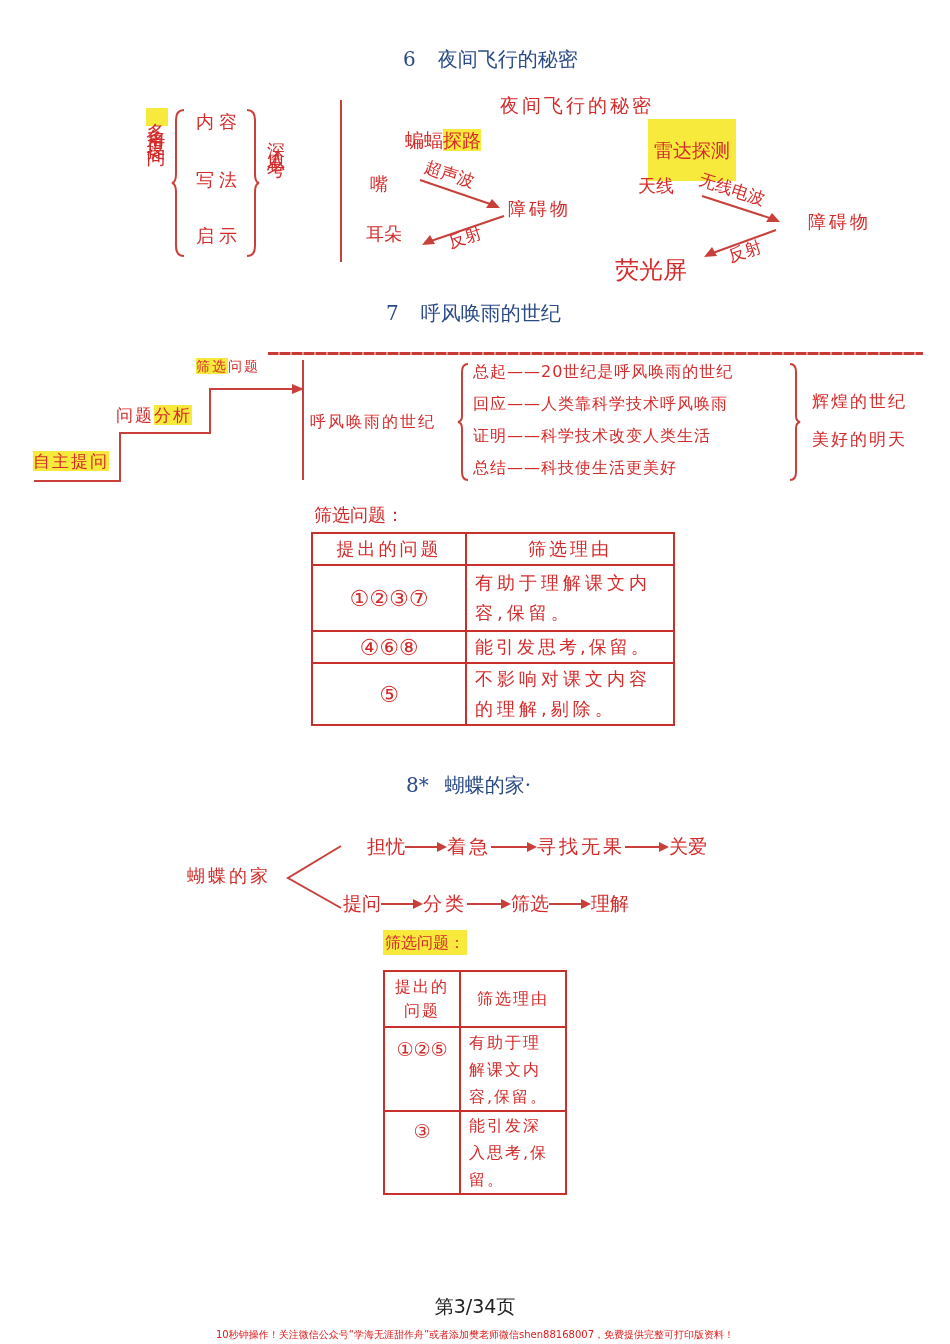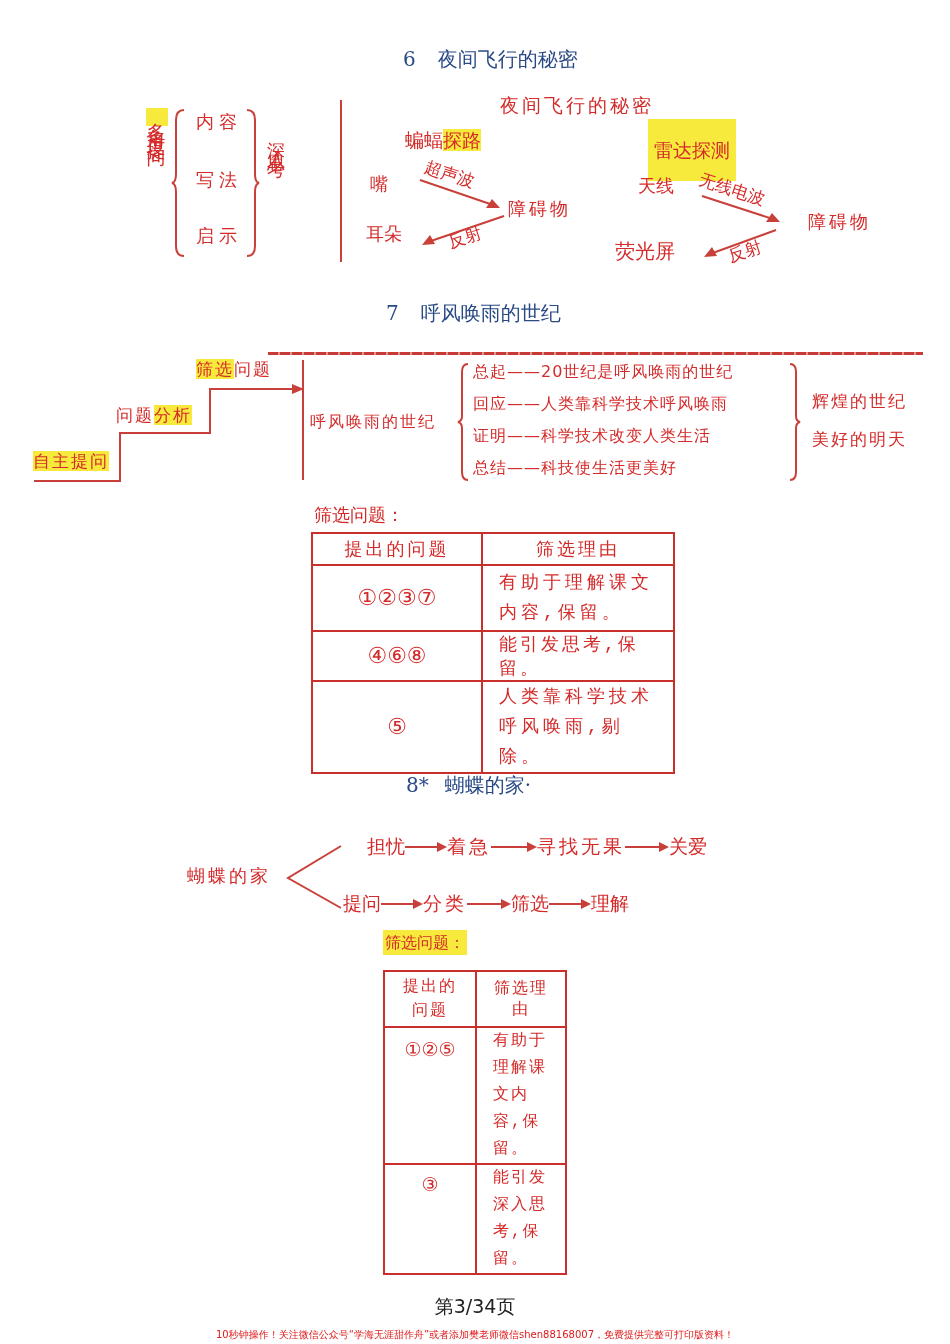--- a/index.html
+++ b/index.html
@@ -7,21 +7,21 @@
          font-family: "DejaVu Sans", sans-serif; color: #d42a2a; }
   .abs { position: absolute; }
   .hl { background: #f7ea3c; }
   .title { position: absolute; font-family: "DejaVu Serif", serif; color: #2a4a86; font-size: 20px; white-space: nowrap; }
   .title .num { margin-right: 22px; }
   .hand { font-family: "DejaVu Sans", sans-serif; color: #d42a2a; white-space: nowrap; }
   .vline { position: absolute; background: #c9403a; width: 2px; }
   .hline { position: absolute; background: #c9403a; height: 2px; }
   svg { position: absolute; overflow: visible; }
   table.qtab { border-collapse: collapse; position: absolute; color: #d42a2a; }
-  table.qtab td { border: 2px solid #c9302c; padding: 0 16px; font-family: Liberation Mono, monospace; }
+  table.qtab td { border: 2px solid #c9302c; padding: 0 8px; }
   .vtext { writing-mode: vertical-rl; text-orientation: upright; letter-spacing: 6px; }
   .footer-page { position: absolute; left: 0; width: 950px; top: 1294px; text-align: center;
                  font-family: "DejaVu Sans", sans-serif; color: #222; font-size: 19px; }
   .footer-note { position: absolute; left: 0; width: 950px; top: 1328px; text-align: center;
                  font-family: "DejaVu Sans", sans-serif; color: #e01818; font-size: 10px; }
 </style>
 </head>
 <body>
 
 <div class="title" style="left:403px; top:46px;">
@@ -71,39 +71,39 @@
 <svg style="left:700px; top:194px;" width="90" height="40">
   <line x1="2" y1="2" x2="76" y2="26" stroke="#c9403a" stroke-width="2"></line>
   <polygon points="80,28 66,28 72,19" fill="#c9403a"></polygon>
 </svg>
 <div class="abs hand" style="left:808px; top:210px; font-size:18px; letter-spacing:3px;">障碍物</div>
 <svg style="left:700px; top:228px;" width="80" height="35">
   <line x1="76" y1="2" x2="10" y2="26" stroke="#c9403a" stroke-width="2"></line>
   <polygon points="4,29 12,19 17,28" fill="#c9403a"></polygon>
 </svg>
 <div class="abs hand" style="left:728px; top:240px; font-size:17px; transform:rotate(-18deg);">反射</div>
-<div class="abs hand" style="left:615px; top:238px; font-size:20px;">荧光屏</div>
+<div class="abs hand" style="left:615px; top:254px; font-size:24px;">荧光屏</div>
 
 <div class="title" style="left:386px; top:300px;">
   <span class="num">7</span><span>呼风唤雨的世纪</span>
 </div>
 
 <div class="hline" style="left:268px; top:352px; width:655px; height:3px; background: repeating-linear-gradient(90deg,#c93a36 0 10px,#e2928f 10px 12px);"></div>
 
 <svg style="left:32px; top:376px;" width="280" height="110">
   <polyline points="2,105 88,105 88,57 178,57 178,13 262,13" fill="none" stroke="#c9403a" stroke-width="2"></polyline>
   <polygon points="272,13 260,8 260,18" fill="#c9403a"></polygon>
 </svg>
 <div class="abs hand" style="left:33px; top:450px; font-size:17px; letter-spacing:2px;">
   <span class="hl">自主提问</span>
 </div>
 <div class="abs hand" style="left:116px; top:404px; font-size:17px; letter-spacing:2px;">
   <span>问题</span><span class="hl">分析</span>
 </div>
-<div class="abs hand" style="left:196px; top:358px; font-size:17px; letter-spacing:2px;">
+<div class="abs hand" style="left:196px; top:358px; font-size:14px; letter-spacing:2px;">
   <span class="hl">筛选</span><span>问题</span>
 </div>
 
 <div class="vline" style="left:302px; top:360px; height:120px;"></div>
 
 <div class="abs hand" style="left:310px; top:412px; font-size:16px; letter-spacing:2px;">呼风唤雨的世纪</div>
 <svg style="left:458px; top:362px;" width="12" height="120">
   <path d="M10 2 Q4 2 4 10 L4 54 Q4 59 0 60 Q4 61 4 66 L4 110 Q4 118 10 118" fill="none" stroke="#c9403a" stroke-width="2"></path>
 </svg>
 
@@ -136,21 +136,21 @@
   <tr style="height:66px;margin-top:12px;">
     <td style="text-align:center; font-size:22px;">①②③⑦</td>
     <td style="letter-spacing:4px; line-height:30px;">有助于理解课文内容,保留。</td>
   </tr>
   <tr style="height:32px;">
     <td style="text-align:center; font-size:22px;">④⑥⑧</td>
     <td style="letter-spacing:3px;">能引发思考,保留。</td>
   </tr>
   <tr style="height:60px;">
     <td style="text-align:center; font-size:22px;">⑤</td>
-    <td style="letter-spacing:4px; line-height:30px;">人类靠科学技术呼风唤雨,剔除。</td>
+    <td style="letter-spacing:4px; line-height:30px;">不影响对课文内容的理解,剔除。</td>
   </tr>
 </tbody>
   </table>
 
 <div class="title" style="left:406px; top:772px;">
   <span class="num" style="margin-right:16px;">8*</span><span>蝴蝶的家·</span>
 </div>
 
 <div class="abs hand" style="left:187px; top:864px; font-size:18px; letter-spacing:3px;">蝴蝶的家</div>
 <svg style="left:286px; top:842px;" width="60" height="70">

